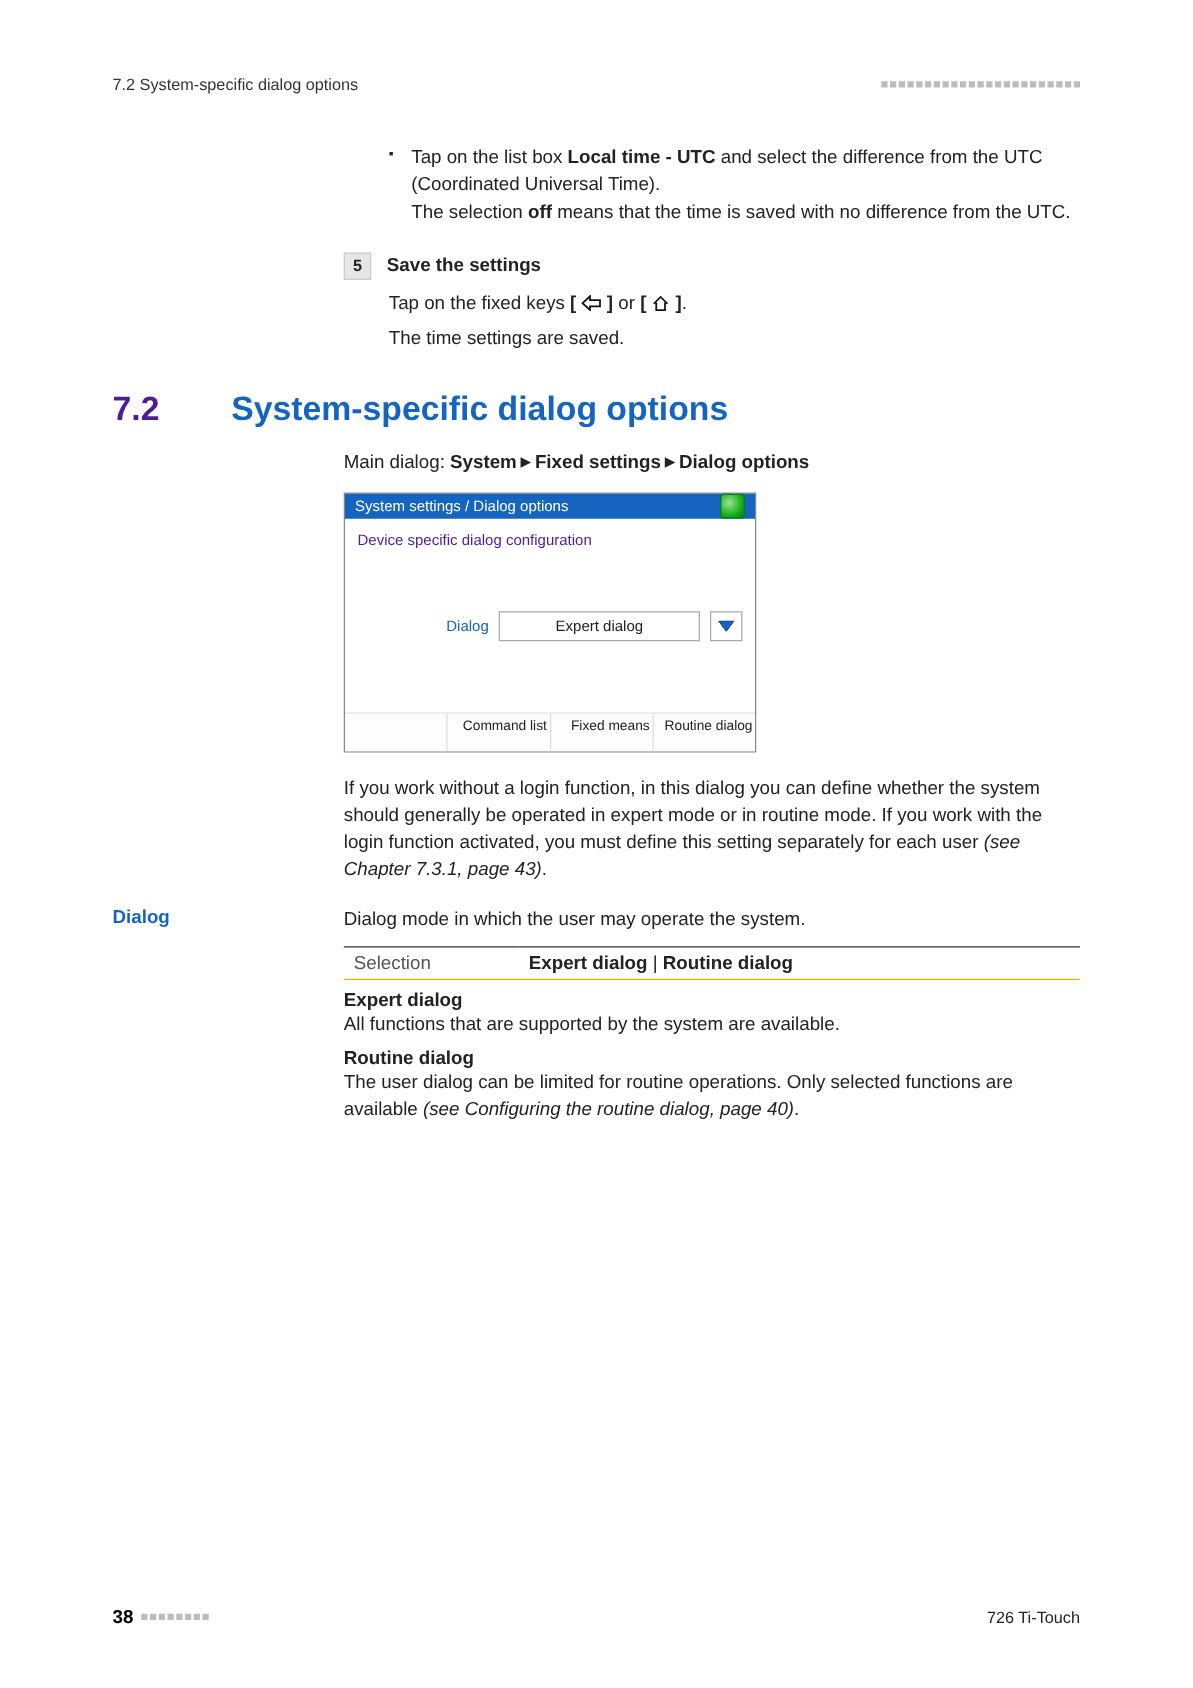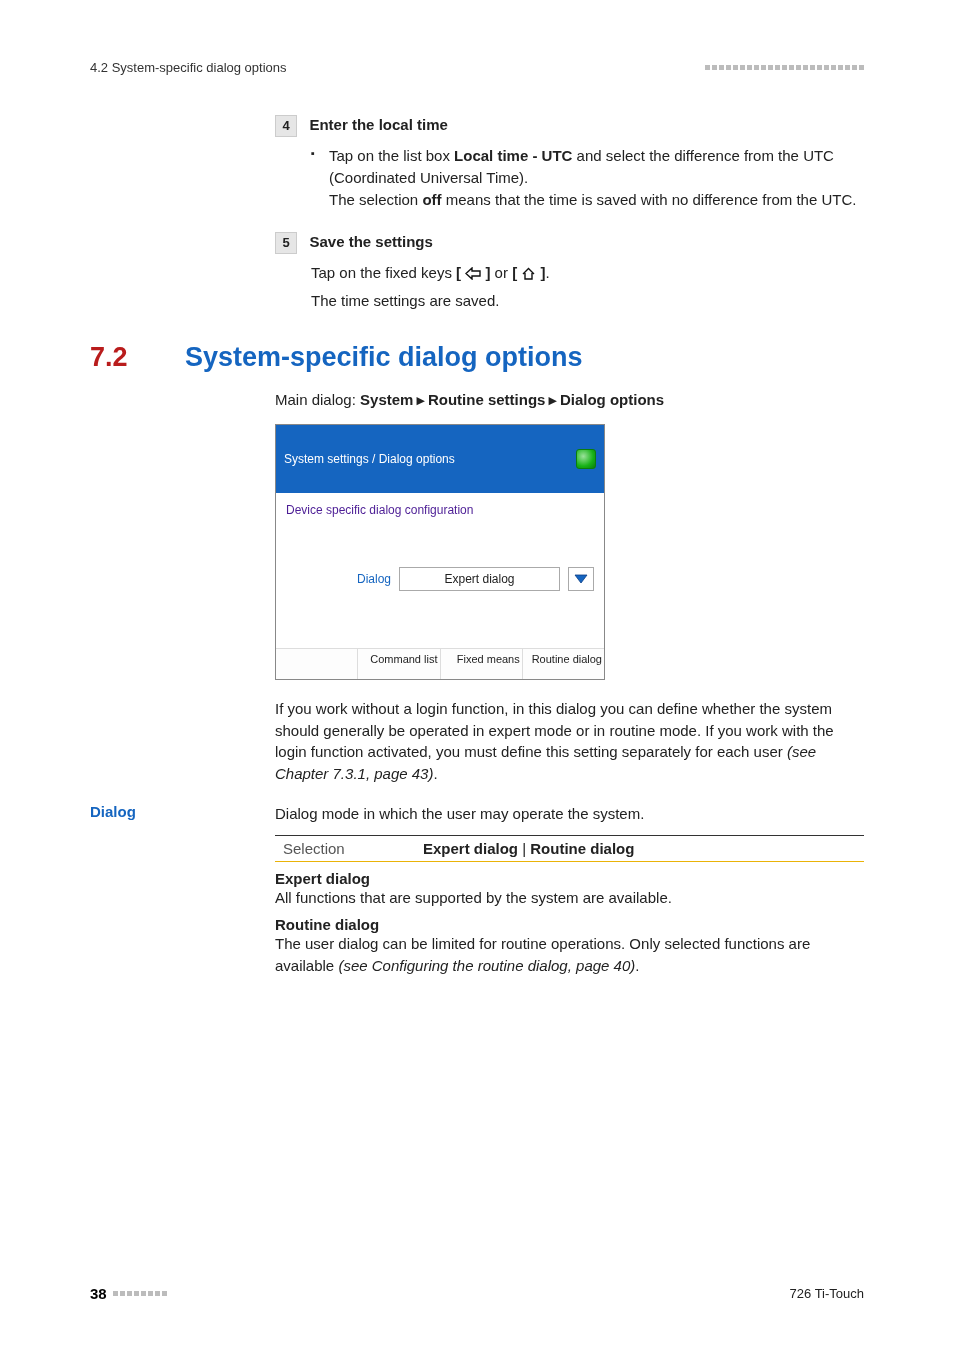--- a/index.html
+++ b/index.html
@@ -19,30 +19,30 @@
   .rcol { margin-left: 185px; }
   .clear { clear: both; }
   .stepnum { display: inline-block; background: #e6e6e6; border: 1px solid #ccc; width: 22px; height: 22px; text-align: center; line-height: 20px; font-weight: bold; font-size: 13px; margin-right: 8px; }
   .steptitle { font-weight: bold; font-size: 15px; }
   .steprow { margin-bottom: 4px; }
   .bulleted { margin-left: 36px; margin-top: 8px; position: relative; padding-left: 18px; font-size: 15px; line-height: 1.45; }
   .bulleted::before { content: "▪"; position: absolute; left: 0; top: 1px; font-size: 11px; }
   .sub { margin-left: 36px; margin-top: 8px; font-size: 15px; line-height: 1.45; }
   .sub2 { margin-left: 36px; margin-top: 6px; font-size: 15px; line-height: 1.45; }
   .h2row { display: flex; align-items: baseline; margin-top: 30px; margin-bottom: 18px; }
-  .h2num { color: #b91c1c; font-weight: 800; font-size: 27px; width: 95px; }
+  .h2num { color: #4c1d95; font-weight: 800; font-size: 27px; width: 95px; }
   .h2txt { color: #1565c0; font-weight: 800; font-size: 27px; }
   .maindlg { font-size: 15px; margin-bottom: 16px; }
   .triangle { display:inline-block; transform: translateY(-1px); font-size:11px; margin:0 3px;}
   .bold { font-weight: bold; }
   .screenshot {
     width: 330px; border: 1px solid #888; margin-bottom: 18px;
     font-family: Arial, sans-serif; font-size: 12px; background: #fff;
   }
-  .ss-titlebar { background: #1565c0; color: #fff; padding: 24px 8px; display: flex; justify-content: space-between; align-items: center; }
+  .ss-titlebar { background: #1565c0; color: #fff; padding: 0 8px; display: flex; justify-content: space-between; align-items: center; }
   .ss-titlebar .corner { width: 20px; height: 20px; background: radial-gradient(circle at 35% 35%, #9be29b 0%, #17b217 60%, #0b7d0b 100%); border: 1px solid #0b7d0b; border-radius: 3px; }
   .ss-body { padding: 10px 10px 0 10px; min-height: 155px; position: relative; }
   .ss-label-config { font-size: 12px; color: #4c1d95; margin-bottom: 50px; }
   .ss-row { display:flex; align-items:center; gap:8px; margin-bottom: 40px; }
   .ss-dlabel { color: #1565c0; font-size: 12px; width: 105px; text-align: right; }
   .ss-select { flex: 1; border: 1px solid #aaa; height: 24px; display:flex; align-items:center; justify-content:center; font-size:12px; position:relative; background:#fff;}
   .ss-select-arrow { width: 26px; height: 24px; border: 1px solid #aaa; display:flex; align-items:center; justify-content:center; background:#fff; }
   .ss-select-arrow svg { display:block; }
   .ss-footer { display:flex; border-top: 1px solid #ddd; }
   .ss-btn { flex:1; text-align:right; font-size:11px; padding:4px 2px; border-left:1px solid #ddd; line-height:1.25; background:#fdfdfd; }
@@ -58,21 +58,21 @@
   .pgftr { position:absolute; bottom:48px; left:90px; right:90px; display:flex; justify-content:space-between; align-items:center; font-size:13px; }
   .pgftr .ticks { display:flex; gap:2px; margin-left:6px;}
   .pgftr .ticks span { width:5px; height:5px; background:#bcbcbc; display:inline-block;}
   .pgnum { font-weight: bold; color:#000; font-size: 15px; }
   .keyicon { display:inline-block; vertical-align:-2px; }
 </style>
 </head>
 <body>
 
 <div class="hdr">
-  <div>4.2 System-specific dialog options</div>
+  <div>7.2 System-specific dialog options</div>
   <div class="hdr-ticks">
     <span></span>
       <span></span>
       <span></span>
       <span></span>
       <span></span>
       <span></span>
       <span></span>
       <span></span>
       <span></span>
@@ -88,24 +88,20 @@
       <span></span>
       <span></span>
       <span></span>
       <span></span>
       <span></span>
   </div>
 </div>
 
 <div class="lcol"></div>
 <div class="rcol">
-  <div class="steprow">
-    <span class="stepnum">4</span>
-    <span class="steptitle">Enter the local time</span>
-  </div>
   <div class="bulleted">
     <span>Tap on the list box </span><span class="bold">Local time - UTC</span><span> and select the difference from the UTC (Coordinated Universal Time).</span>
     <br>
     <span>The selection </span><span class="bold">off</span><span> means that the time is saved with no difference from the UTC.</span>
   </div>
 
   <div class="steprow" style="margin-top:22px;">
     <span class="stepnum">5</span>
     <span class="steptitle">Save the settings</span>
   </div>
@@ -121,21 +117,21 @@
 <div class="clear"></div>
 
 <div class="h2row">
   <div class="h2num">7.2</div>
   <div class="h2txt">System-specific dialog options</div>
 </div>
 
 <div class="lcol"></div>
 <div class="rcol">
   <div class="maindlg">
-    <span>Main dialog: </span><span class="bold">System</span><span class="triangle">▶</span><span class="bold">Routine settings</span><span class="triangle">▶</span><span class="bold">Dialog options</span>
+    <span>Main dialog: </span><span class="bold">System</span><span class="triangle">▶</span><span class="bold">Fixed settings</span><span class="triangle">▶</span><span class="bold">Dialog options</span>
   </div>
 
   <div class="screenshot">
     <div class="ss-titlebar">
       <span>System settings / Dialog options</span>
       <span class="corner"></span>
     </div>
     <div class="ss-body">
       <div class="ss-label-config">Device specific dialog configuration</div>
       <div class="ss-row">

